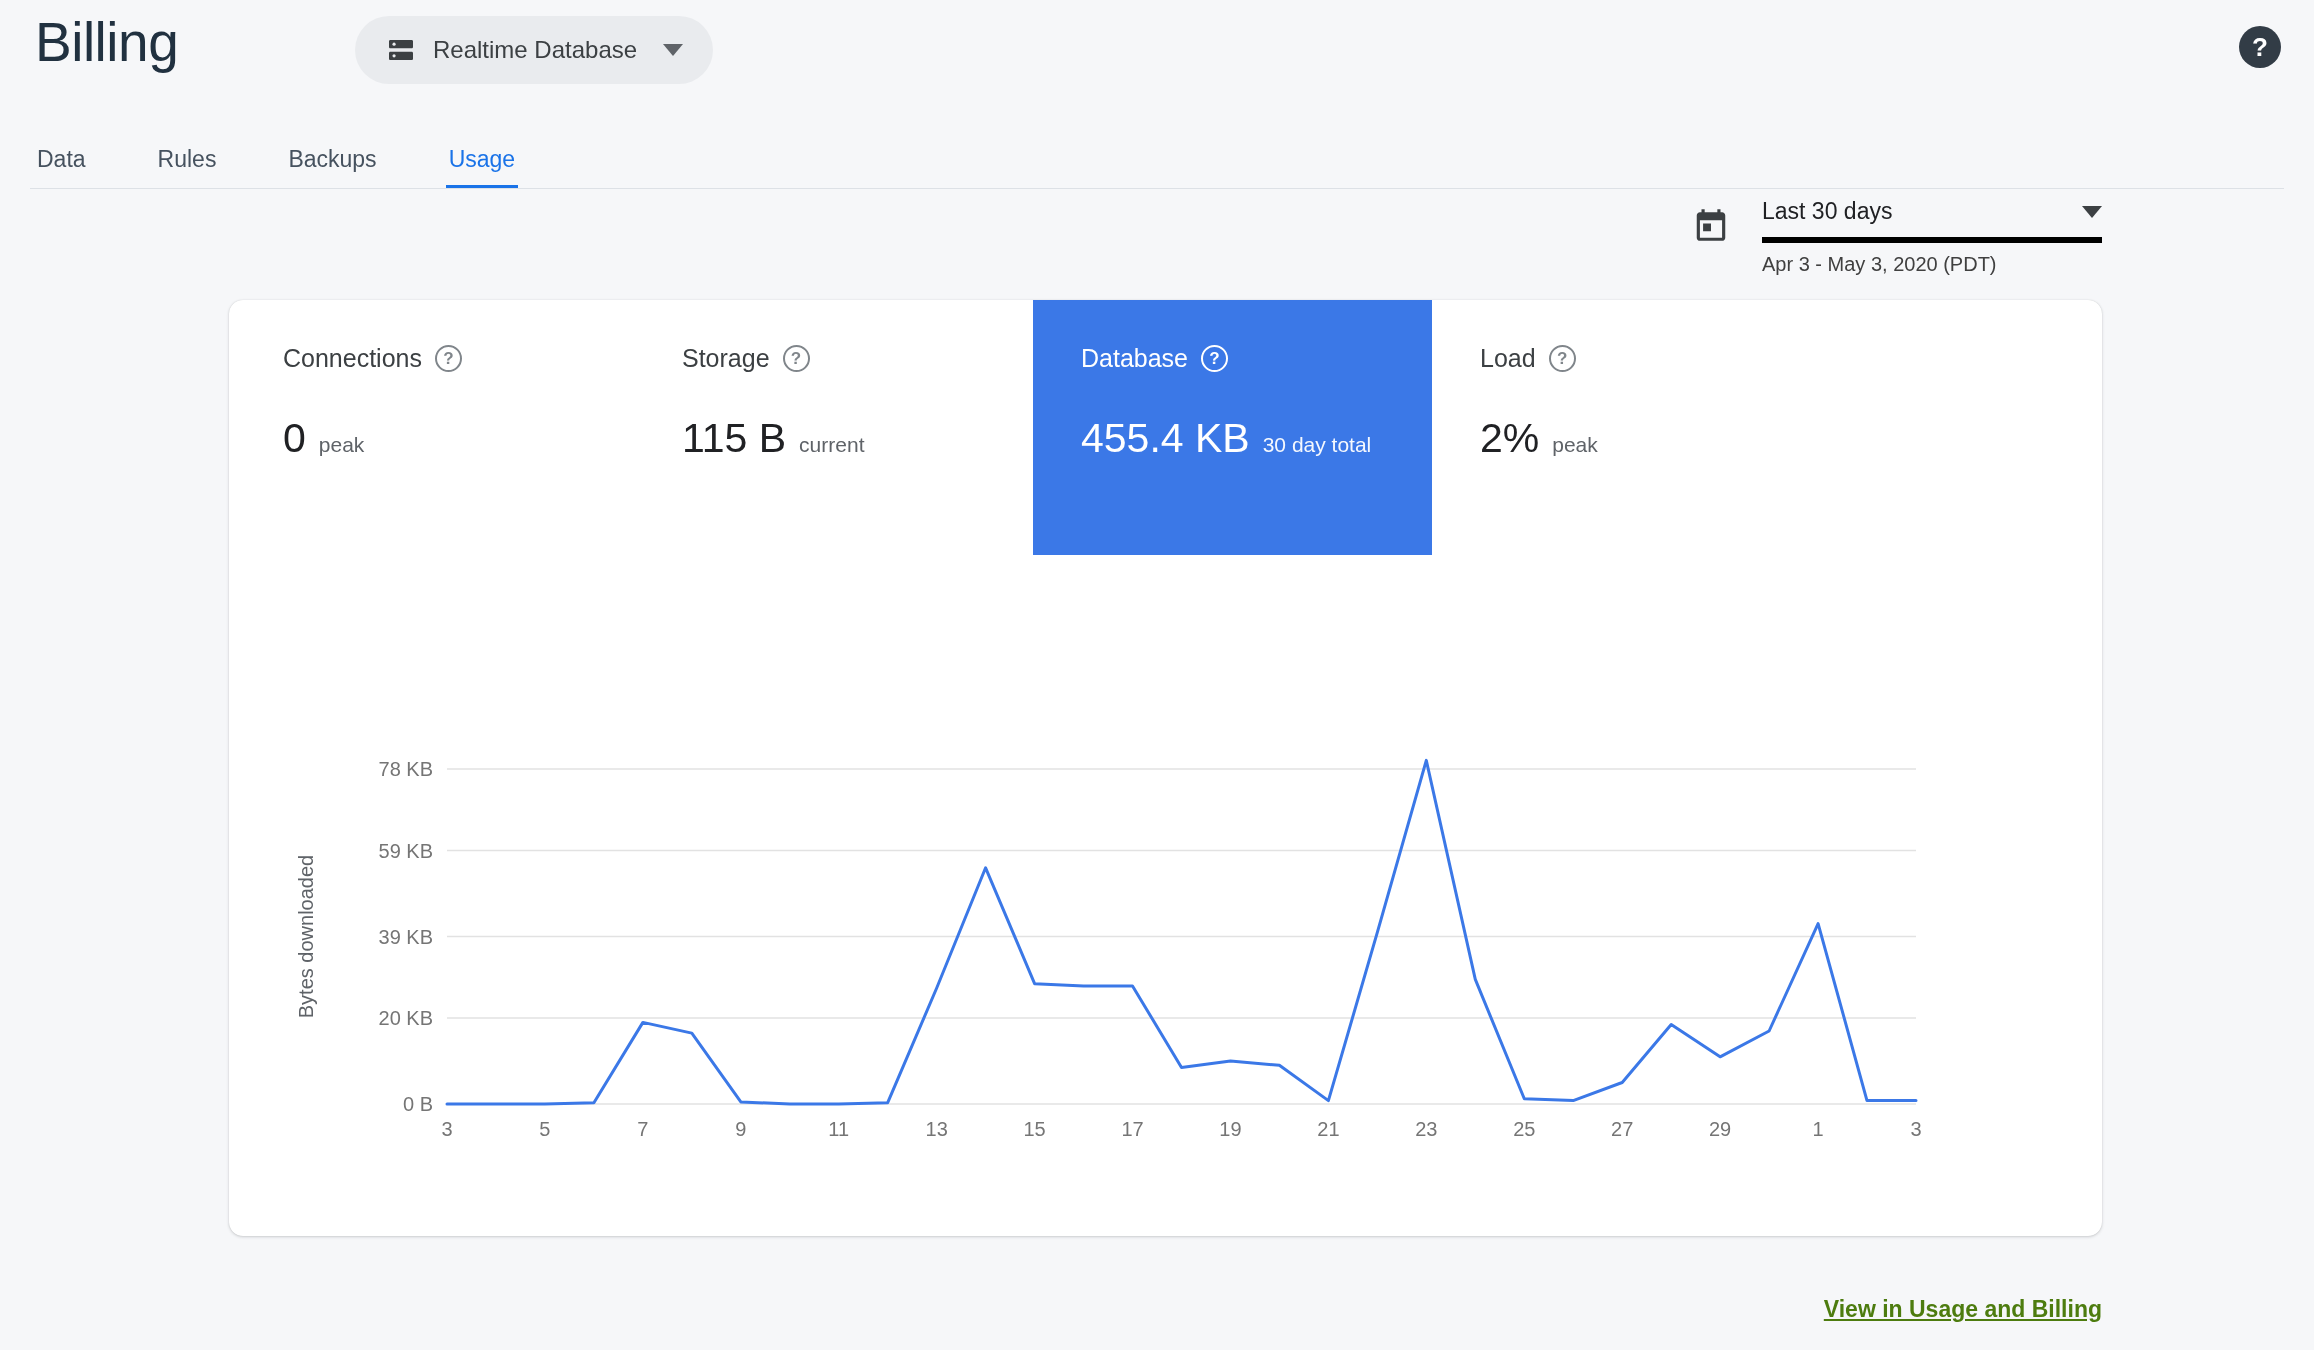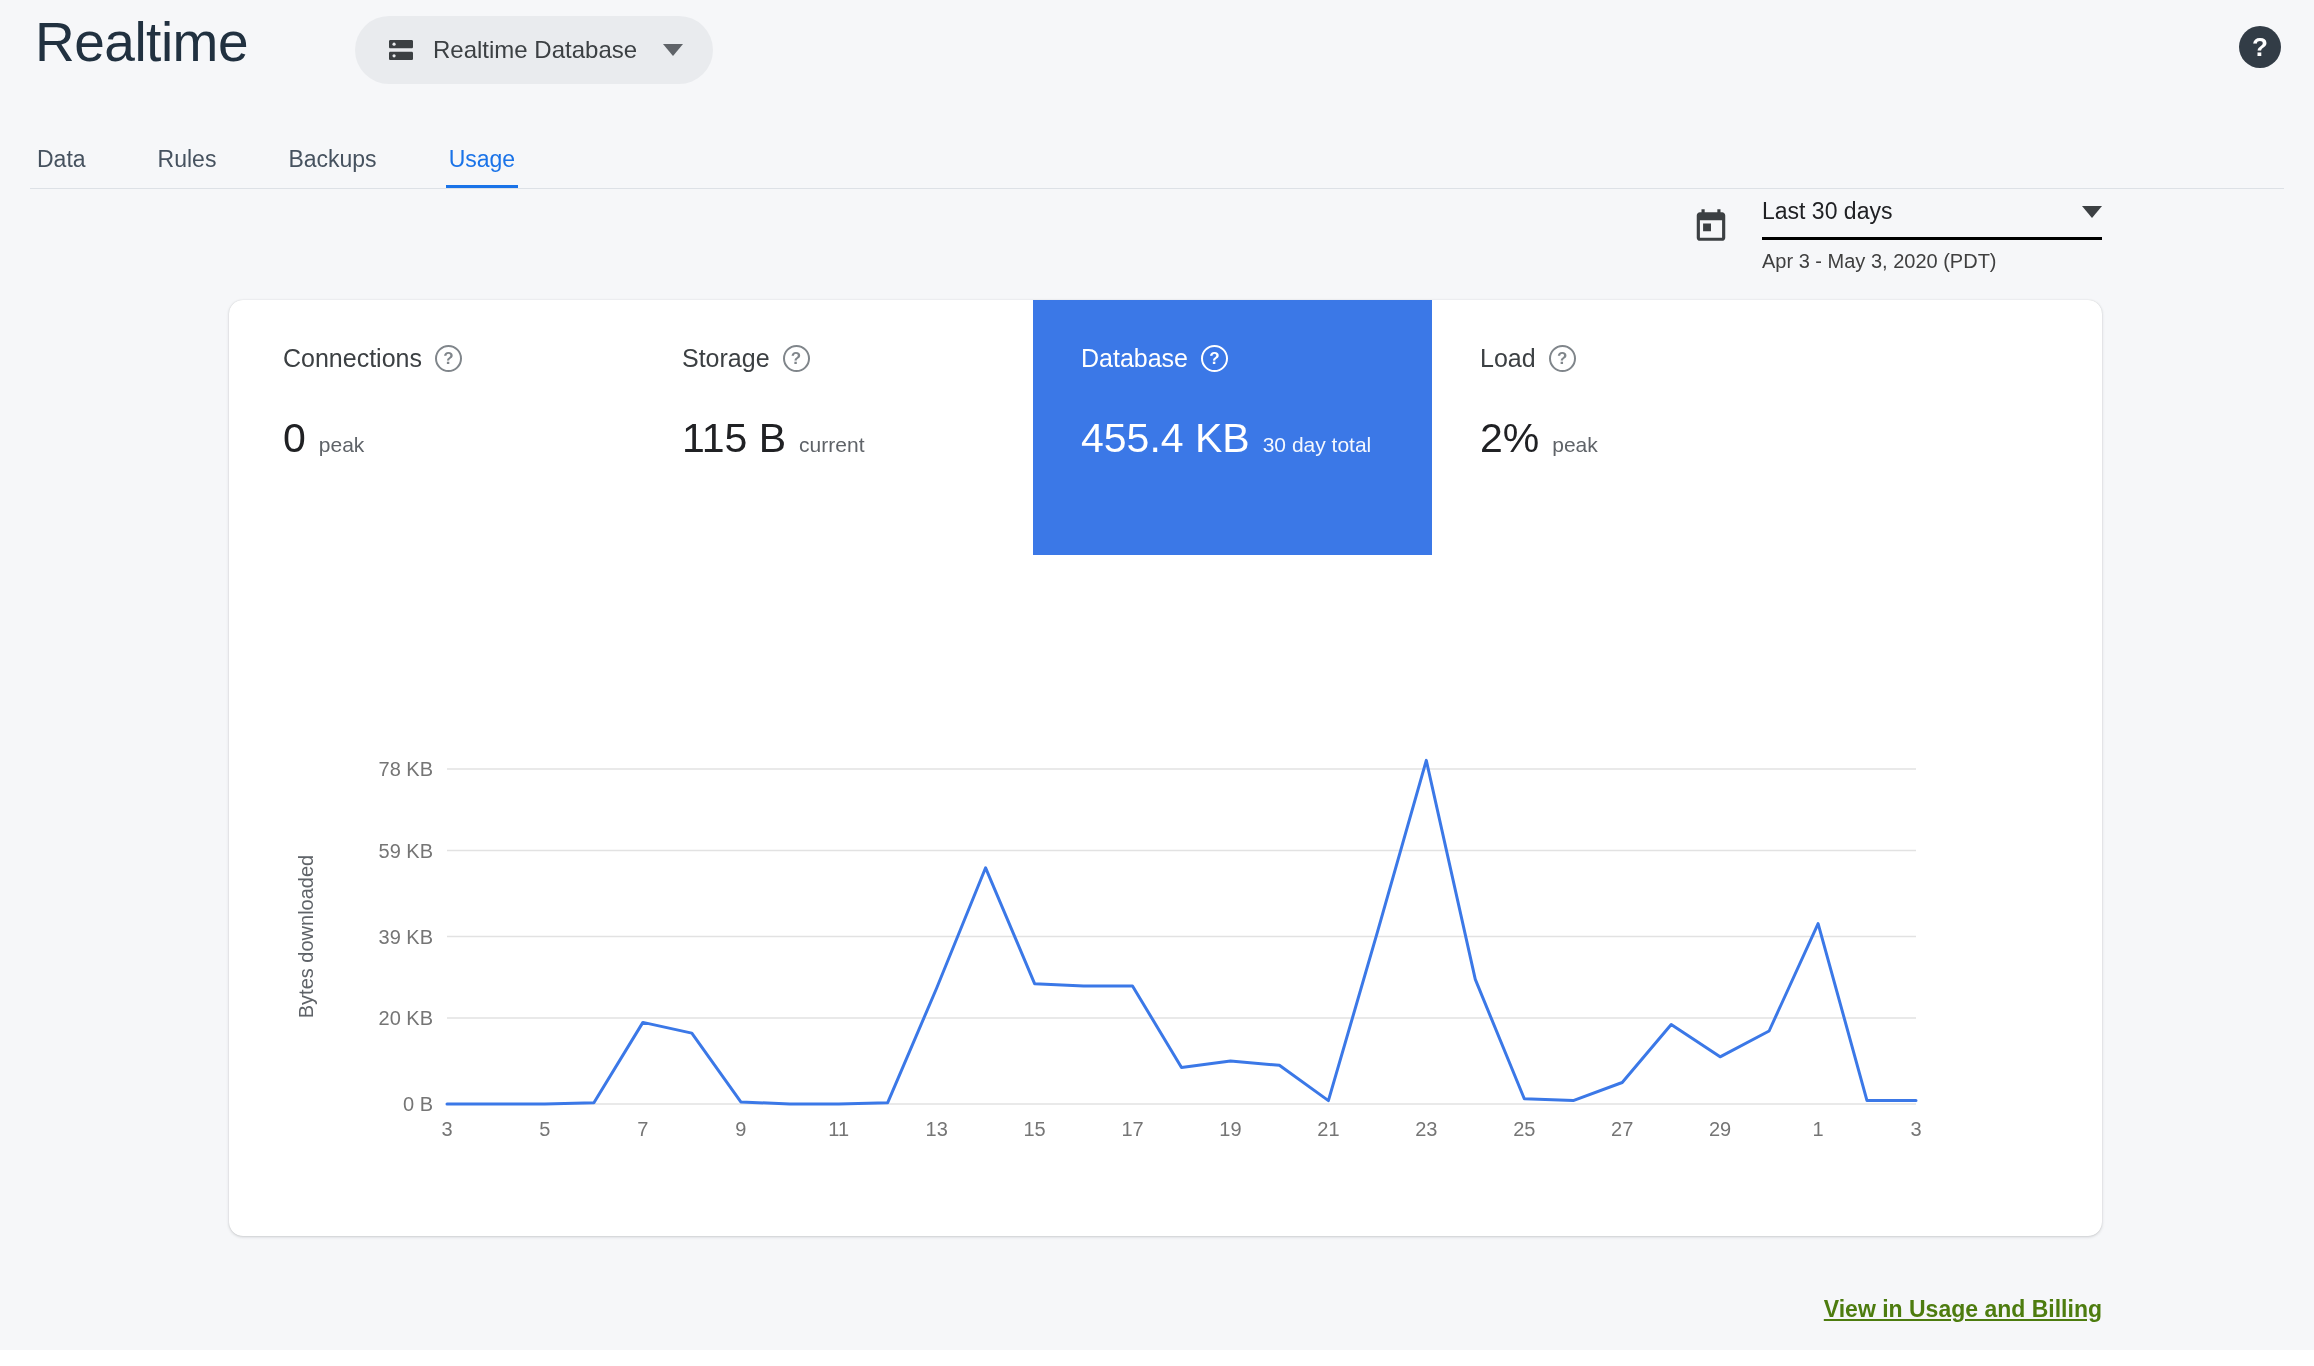--- a/index.html
+++ b/index.html
@@ -56,21 +56,21 @@
   
   .date-range {
     position: absolute; top: 198px; right: 212px;
     display: flex; gap: 32px; align-items: flex-start; cursor: pointer;
   }
   .cal-icon { margin-top: 8px; }
   .dr-col { width: 340px; }
   .dr-row {
     display: flex; align-items: center; justify-content: space-between;
     font-size: 23px; font-weight: 500; color: #202124;
-    padding-bottom: 12px; border-bottom: 3px solid #000000;
+    padding-bottom: 12px; border-bottom: 6px solid #000000;
   }
   .dr-row .caret-down { border-top-color: #3c4043; }
   .dr-sub { margin-top: 10px; font-size: 20px; color: #404040; }
 
   
   .card {
     position: absolute; left: 229px; top: 300px; width: 1873px; height: 936px;
     background: #fff; border-radius: 14px;
     box-shadow: 0 1px 3px rgba(60,64,67,.22), 0 0 1px rgba(60,64,67,.2);
     overflow: hidden;
@@ -109,21 +109,21 @@
     font-size: 23px; font-weight: bold; color: #4d7c0f;
     text-decoration: underline; cursor: pointer;
   }
   .bottom-strip {
     position: absolute; left: 0; right: 0; bottom: 0; height: 16px; background: #fff;
   }
 </style>
 </head>
 <body>
 
-<h1 class="page-title">Realtime</h1>
+<h1 class="page-title">Billing</h1>
 
 <button class="db-pill">
   <span style="display:inline-flex;">
     <svg width="32" height="32" viewBox="0 0 24 24">
       <path fill="#3c4043" d="M4 4.5h16c.55 0 1 .45 1 1v4.2c0 .55-.45 1-1 1H4c-.55 0-1-.45-1-1V5.5c0-.55.45-1 1-1zm0 8.8h16c.55 0 1 .45 1 1v4.2c0 .55-.45 1-1 1H4c-.55 0-1-.45-1-1v-4.2c0-.55.45-1 1-1z"></path>
       <circle cx="6.8" cy="7.6" r="1.2" fill="#e9ebee"></circle>
       <circle cx="6.8" cy="16.4" r="1.2" fill="#e9ebee"></circle>
     </svg>
   </span>
   <span>Realtime Database</span>

